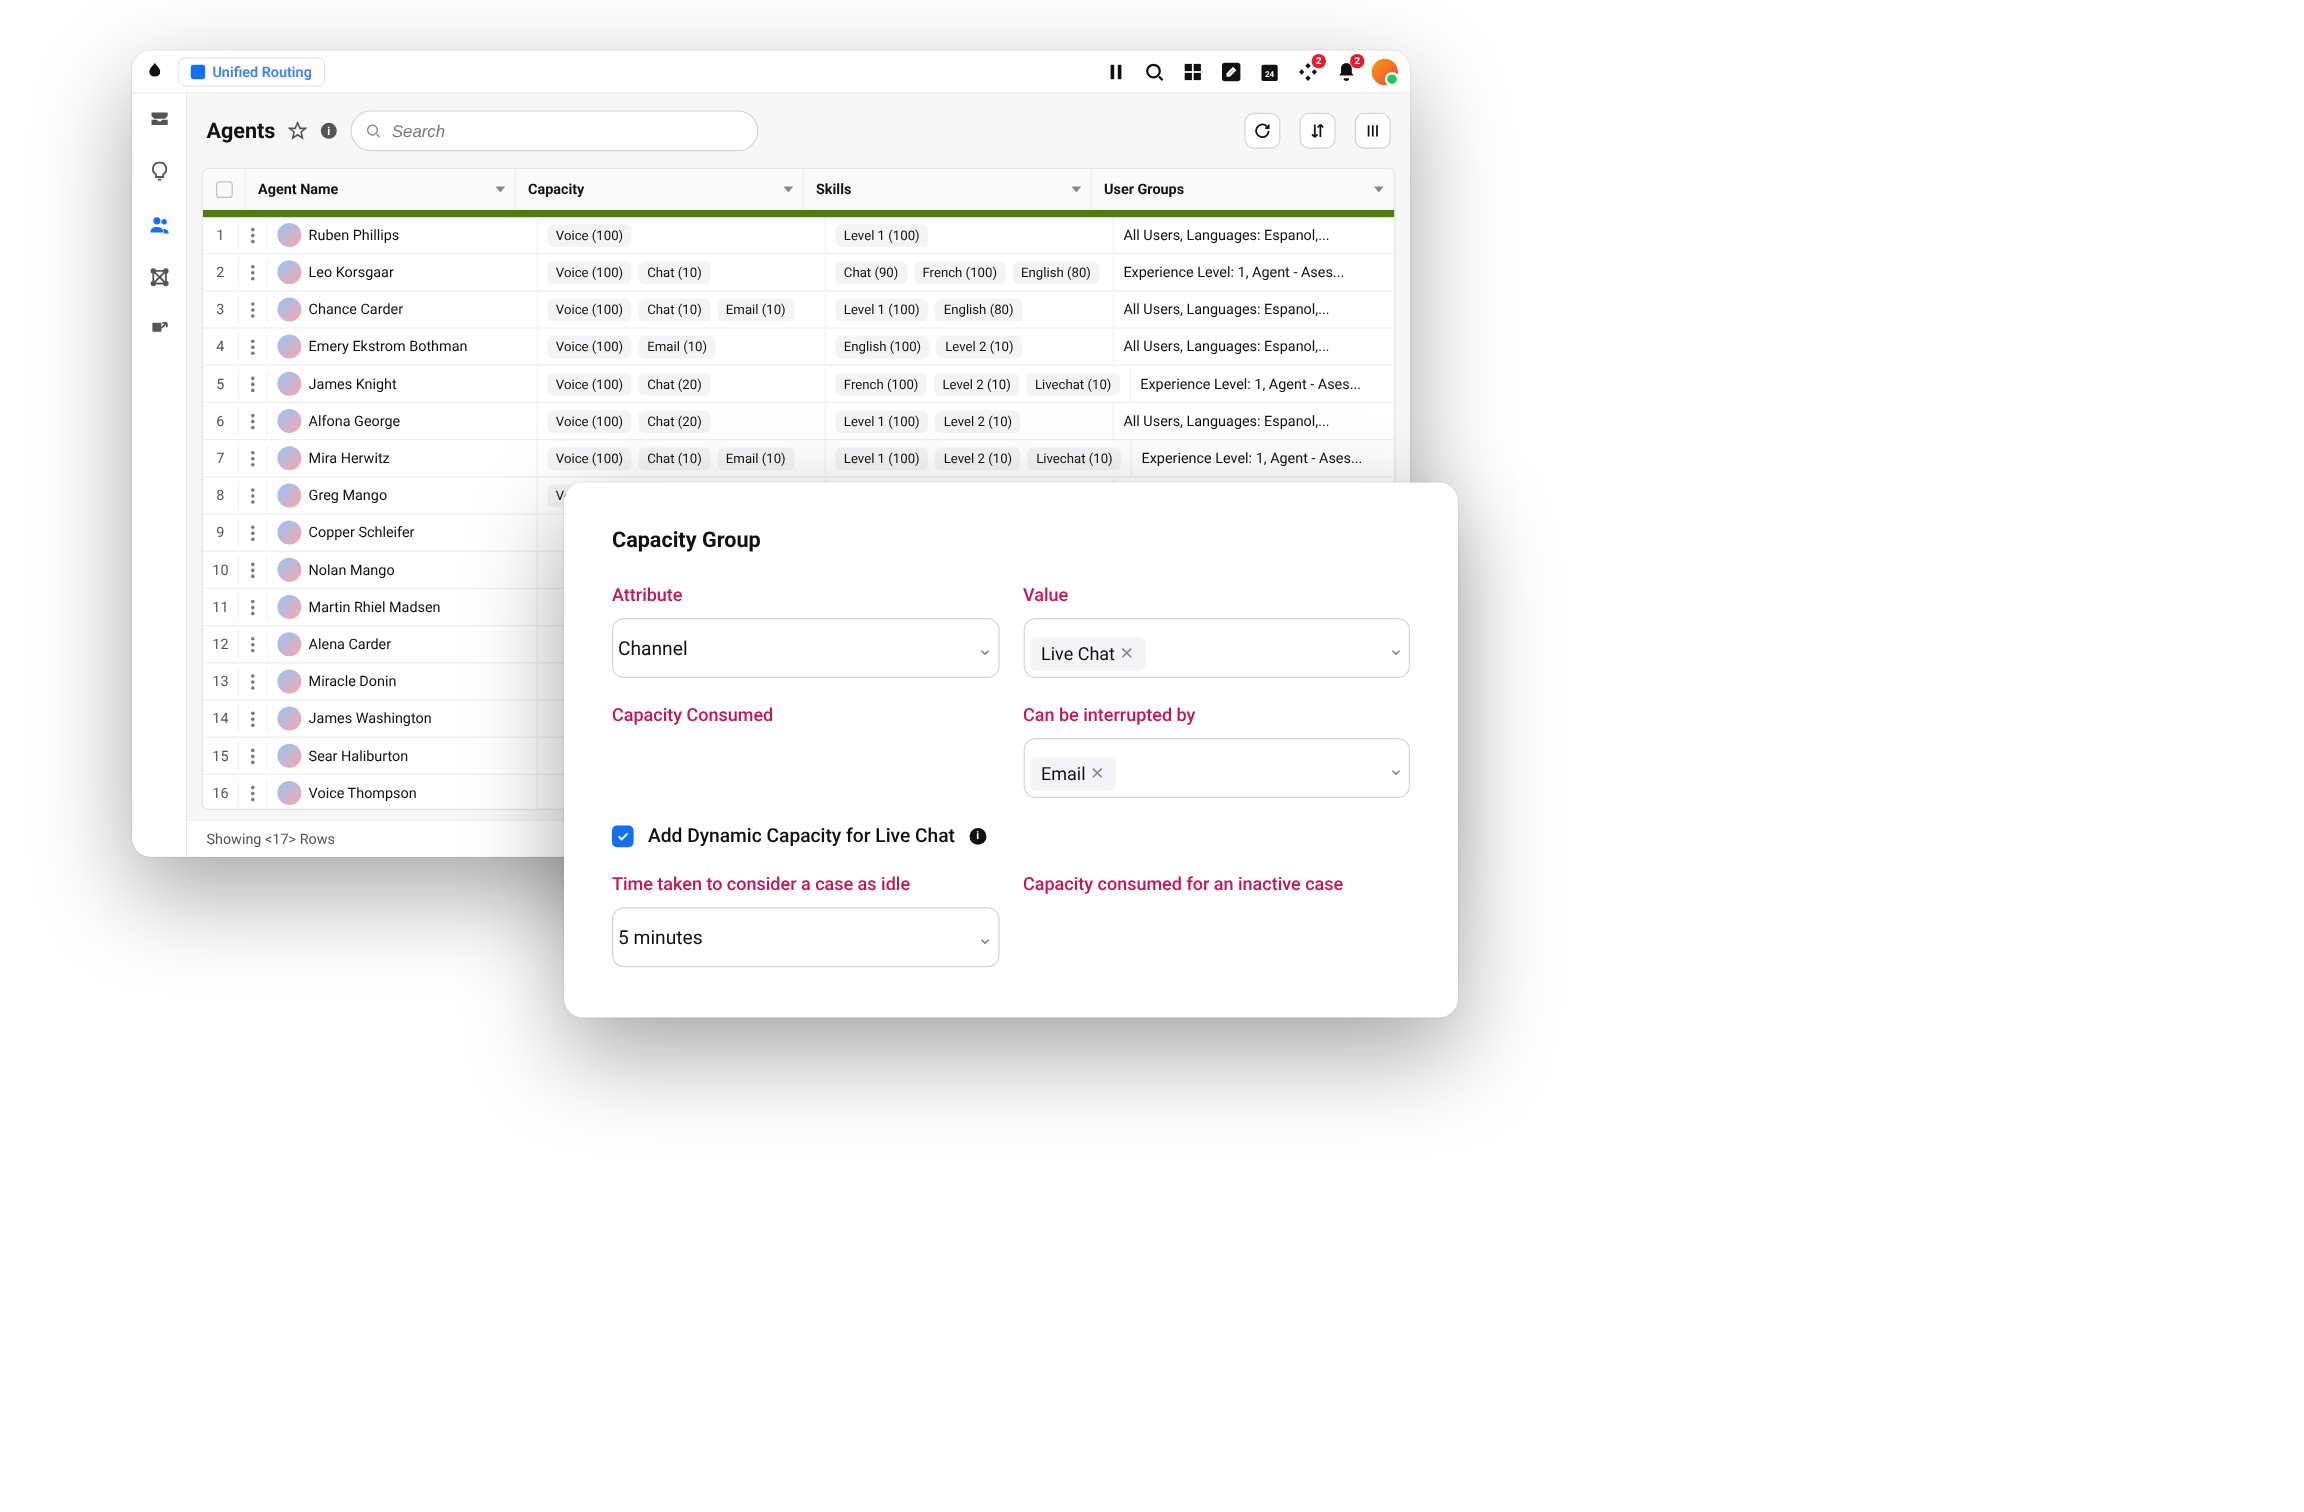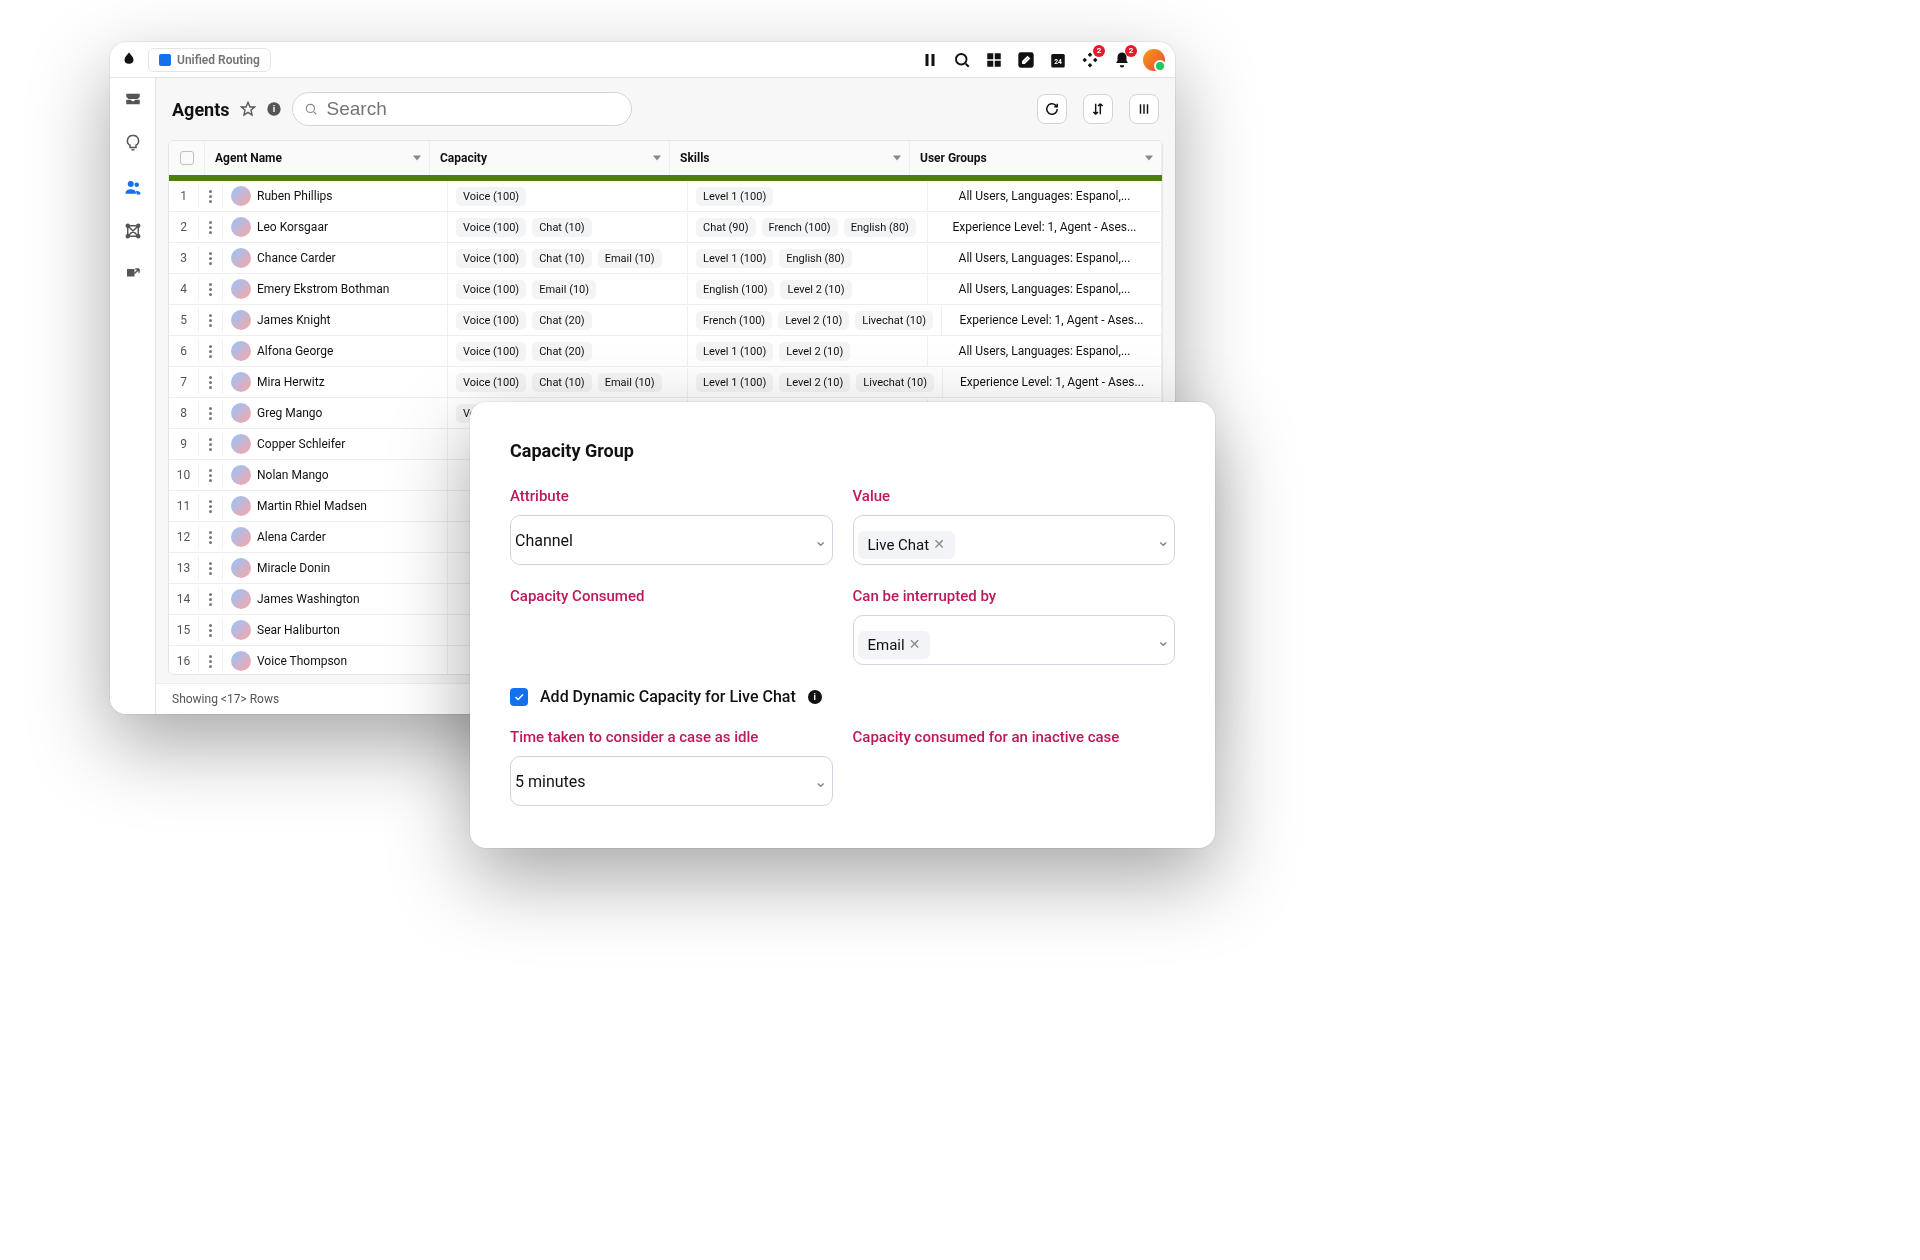--- a/index.html
+++ b/index.html
@@ -14,56 +14,56 @@
   background: #fff;
   border-radius: 16px;
   box-shadow: 0 30px 80px rgba(0,0,0,0.35), 0 0 0 1px rgba(0,0,0,0.05);
   overflow: hidden;
   display: flex;
   flex-direction: column;
 }
 
 .topbar { height: 36px; border-bottom: 1px solid #e5e5e5; display: flex; align-items: center; padding: 0 10px; gap: 10px; }
 .leaf-icon { width: 18px; height: 18px; display: inline-block; }
-.routing-pill { display: inline-flex; align-items: center; gap: 6px; color: #737373; font-size: 12px; font-weight: 600; padding: 4px 10px; border-radius: 6px; background: #fff; border: 1px solid #e5e5e5; }
+.routing-pill { display: inline-flex; align-items: center; gap: 6px; color: #3b82f6; font-size: 12px; font-weight: 600; padding: 4px 10px; border-radius: 6px; background: #fff; border: 1px solid #e5e5e5; }
 .routing-pill .chat-glyph { width: 12px; height: 12px; background: #1570ef; display: inline-block; border-radius: 2px; position: relative; }
 .routing-pill .chat-glyph::after { content:""; position:absolute; bottom:-3px; left:2px; border:3px solid transparent; border-top-color:#1570ef; }
 .topbar .spacer { flex: 1; }
 .top-icon { width: 22px; height: 22px; display: inline-flex; align-items: center; justify-content: center; color: #111; position: relative; }
 .top-icon svg { width: 18px; height: 18px; }
 .badge { position: absolute; top:-4px; right:-4px; width:12px; height:12px; border-radius:50%; background:#e11d2e; color:#fff; font-size:8px; display:flex; align-items:center; justify-content:center; font-weight:700; }
 .avatar-ico { width: 22px; height: 22px; border-radius: 50%; background: linear-gradient(135deg,#f59e0b,#ef4444); position:relative; }
 .avatar-ico::after { content:""; position:absolute; bottom:-1px; right:-1px; width:8px; height:8px; border-radius:50%; background:#22c55e; border:2px solid #fff; }
 
 .body-row { flex:1; display:flex; min-height:0; }
 .sidebar { width:46px; background:#fff; border-right:1px solid #e5e5e5; display:flex; flex-direction:column; align-items:center; padding-top:10px; gap:22px; }
 .side-icon { width:22px; height:22px; display:flex; align-items:center; justify-content:center; color:#555; }
 .side-icon.active { color:#1570ef; }
 .side-icon svg { width:18px; height:18px; }
 
 .content { flex:1; display:flex; flex-direction:column; background:#f7f7f7; min-width:0; }
 .page-header { display:flex; align-items:center; padding:14px 16px; gap:10px; background:#f7f7f7; }
 .page-title { font-size:18px; font-weight:700; }
 .star-icon, .info-icon { width:16px; height:16px; color:#555; }
 .search-wrap { margin-left:auto; position:relative; }
-.search-input { width:340px; height:34px; border-radius:18px; border:1px solid #d0d5dd; background:#fff; padding:0 14px 0 34px; font-size:19px; }
+.search-input { width:340px; height:34px; border-radius:18px; border:1px solid #d0d5dd; background:#fff; padding:0 14px 0 34px; font-size:14px;font-style:italic; }
 .search-wrap svg { position:absolute; left:12px; top:50%; transform:translateY(-50%); width:14px; height:14px; color:#888; }
 .hdr-spacer { flex:1; }
 .hdr-btn { width:30px; height:30px; border-radius:8px; border:1px solid #d0d5dd; background:#fff; display:inline-flex; align-items:center; justify-content:center; margin-left:6px; }
 .hdr-btn svg { width:14px; height:14px; }
 
 .table { flex:1; display:flex; flex-direction:column; background:#fff; border:1px solid #e5e5e5; border-radius:6px; margin:0 12px 8px 12px; overflow:hidden; }
 .thead { display:flex; border-bottom:6px solid #4d7c0f; background:#fafafa; }
 .col-chk { width:36px; display:flex; align-items:center; justify-content:center; }
 .col-num { width:30px; display:flex; align-items:center; justify-content:center; font-size:11px; color:#555; }
 .col-menu { width:24px; display:flex; align-items:center; justify-content:center; color:#888; }
 .col-name { flex:0 0 225px; }
 .col-cap { flex:0 0 240px; }
 .col-skills { flex:0 0 240px; }
-.col-groups { flex:1; min-width:0;text-align:center; }
+.col-groups { flex:1; min-width:0; }
 .th { position:relative; padding:10px 10px; font-size:12px; font-weight:700; display:flex; align-items:center; border-right:1px solid #eee; }
 .th .tri { position:absolute; right:8px; top:50%; transform:translateY(-50%); width:0; height:0; border-left:4px solid transparent; border-right:4px solid transparent; border-top:5px solid #888; }
 
 .tbody { flex:1; overflow:auto; }
 .trow { display:flex; border-bottom:1px solid #eee; min-height:30px; align-items:center; }
 .td { padding:5px 8px; font-size:12px; display:flex; align-items:center; gap:6px; border-right:1px solid #f0f0f0; }
 .td.col-groups { white-space:nowrap; overflow:hidden; text-overflow:ellipsis; display:block; padding:8px 8px; }
 .avatar { width:20px; height:20px; border-radius:50%; background: linear-gradient(135deg,#93c5fd,#fca5a5); flex-shrink:0; }
 .chip { display:inline-block; padding:3px 7px; background:#f3f4f6; border-radius:5px; font-size:11px; white-space:nowrap; }
 .chk { width:14px; height:14px; border:1px solid #c0c0c0; border-radius:3px; }

